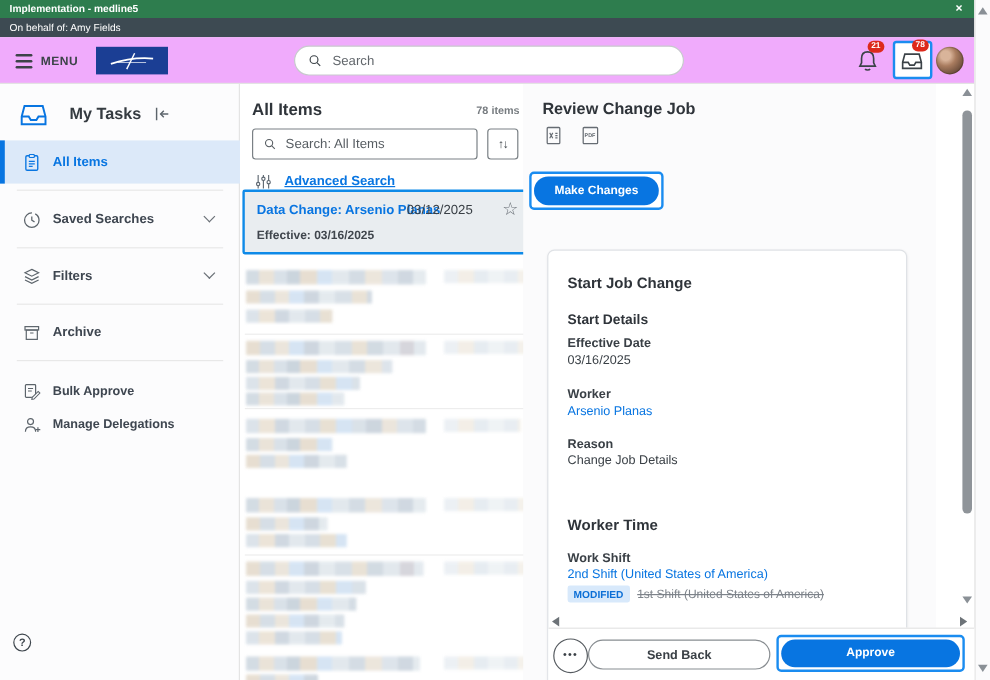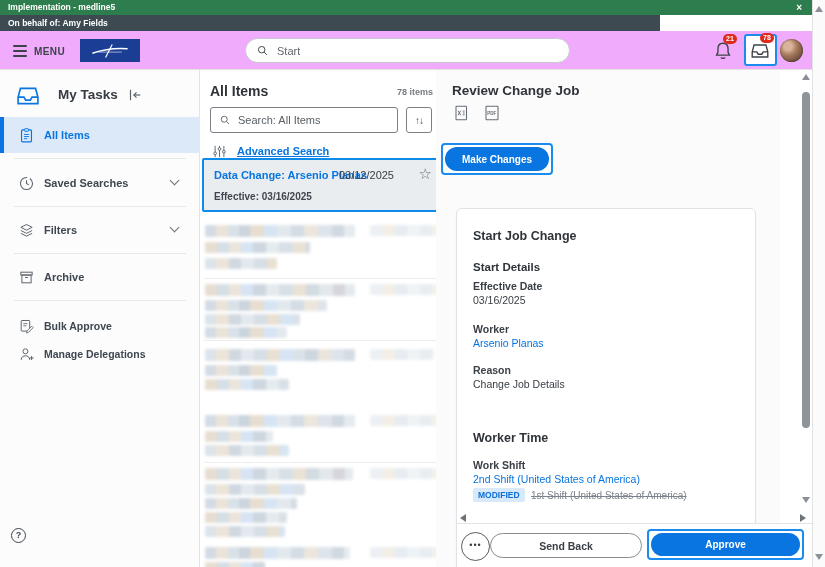--- a/index.html
+++ b/index.html
@@ -4,22 +4,22 @@
 <style>
   * { margin:0; padding:0; box-sizing:border-box; }
   html,body { width:825px; height:567px; overflow:hidden; }
   body { font-family:"Liberation Sans", sans-serif; background:#fff; }
   .screen { position:relative; width:825px; height:567px; background:#fff; overflow:hidden; }
 
   
   .green-bar { position:absolute; left:0; top:0; width:812px; height:15px; background:#2e7d4e;
     color:#fff; font-size:8.5px; font-weight:bold; line-height:15px; padding:0 8px; }
   .green-bar .close { position:absolute; right:10px; top:0; font-size:10px; cursor:pointer; font-weight:bold; }
-  .dark-bar { position:absolute; left:0; top:15px; width:660px; height:16px; background:#3d4a52;
-    color:#fff; font-size:8.5px; font-weight:bold; line-height:16px; padding:0 8px; }
+  .dark-bar { position:absolute; left:0; top:15px; width:812px; height:16px; background:#3d4a52;
+    color:#fff; font-size:8.5px; font-weight:normal; line-height:16px; padding:0 8px; }
 
   
   .header { position:absolute; left:0; top:31px; width:812px; height:39px; background:#f0abfc;
     border-bottom:1px solid #e3e3e3; }
   .menu-btn { position:absolute; left:13px; top:10px; height:20px; display:flex; align-items:center;
     gap:7px; background:none; border:none; cursor:pointer; }
   .hamburger { display:inline-flex; flex-direction:column; gap:3px; }
   .hamburger i { width:14px; height:2px; background:#3c4348; border-radius:1px; }
   .menu-label { font-size:10px; font-weight:bold; color:#3c4348; letter-spacing:.4px; }
   .logo { position:absolute; left:80px; top:8px; width:60px; height:23px; background:#1b3e94;
@@ -158,21 +158,21 @@
         <path d="M6 15 Q30 7 54 9" stroke="#fff" stroke-width="2" fill="none"></path>
         <path d="M33 3 L24 21" stroke="#fff" stroke-width="1.6" fill="none"></path>
         <path d="M14 13.5 H46" stroke="#fff" stroke-width="1" fill="none" opacity=".8"></path>
       </svg>
     </div>
     <div class="searchbar">
       <svg width="13" height="13" viewBox="0 0 24 24">
         <circle cx="10.5" cy="10.5" r="6" fill="none" stroke="#3c4348" stroke-width="1.8"></circle>
         <path d="M15 15 L20 20" stroke="#3c4348" stroke-width="1.8"></path>
       </svg>
-      <span class="ph">Start</span>
+      <span class="ph">Search</span>
     </div>
     <div class="hdr-right-icon" style="left:712px;">
       <svg width="22" height="22" viewBox="0 0 24 24">
         <path d="M12 3.5 C8.5 3.5 6.5 6 6.5 9.5 V13.5 L5 16.5 H19 L17.5 13.5 V9.5 C17.5 6 15.5 3.5 12 3.5 Z" fill="none" stroke="currentColor" stroke-width="1.5"></path>
         <path d="M9.8 19 C10.4 20.3 13.6 20.3 14.2 19" fill="none" stroke="currentColor" stroke-width="1.5"></path>
       </svg>
       <span class="badge" style="left:11px; top:-6px;">21</span>
     </div>
     <div class="inbox-ring">
       <div class="hdr-right-icon" style="left:3px; top:4px;">

